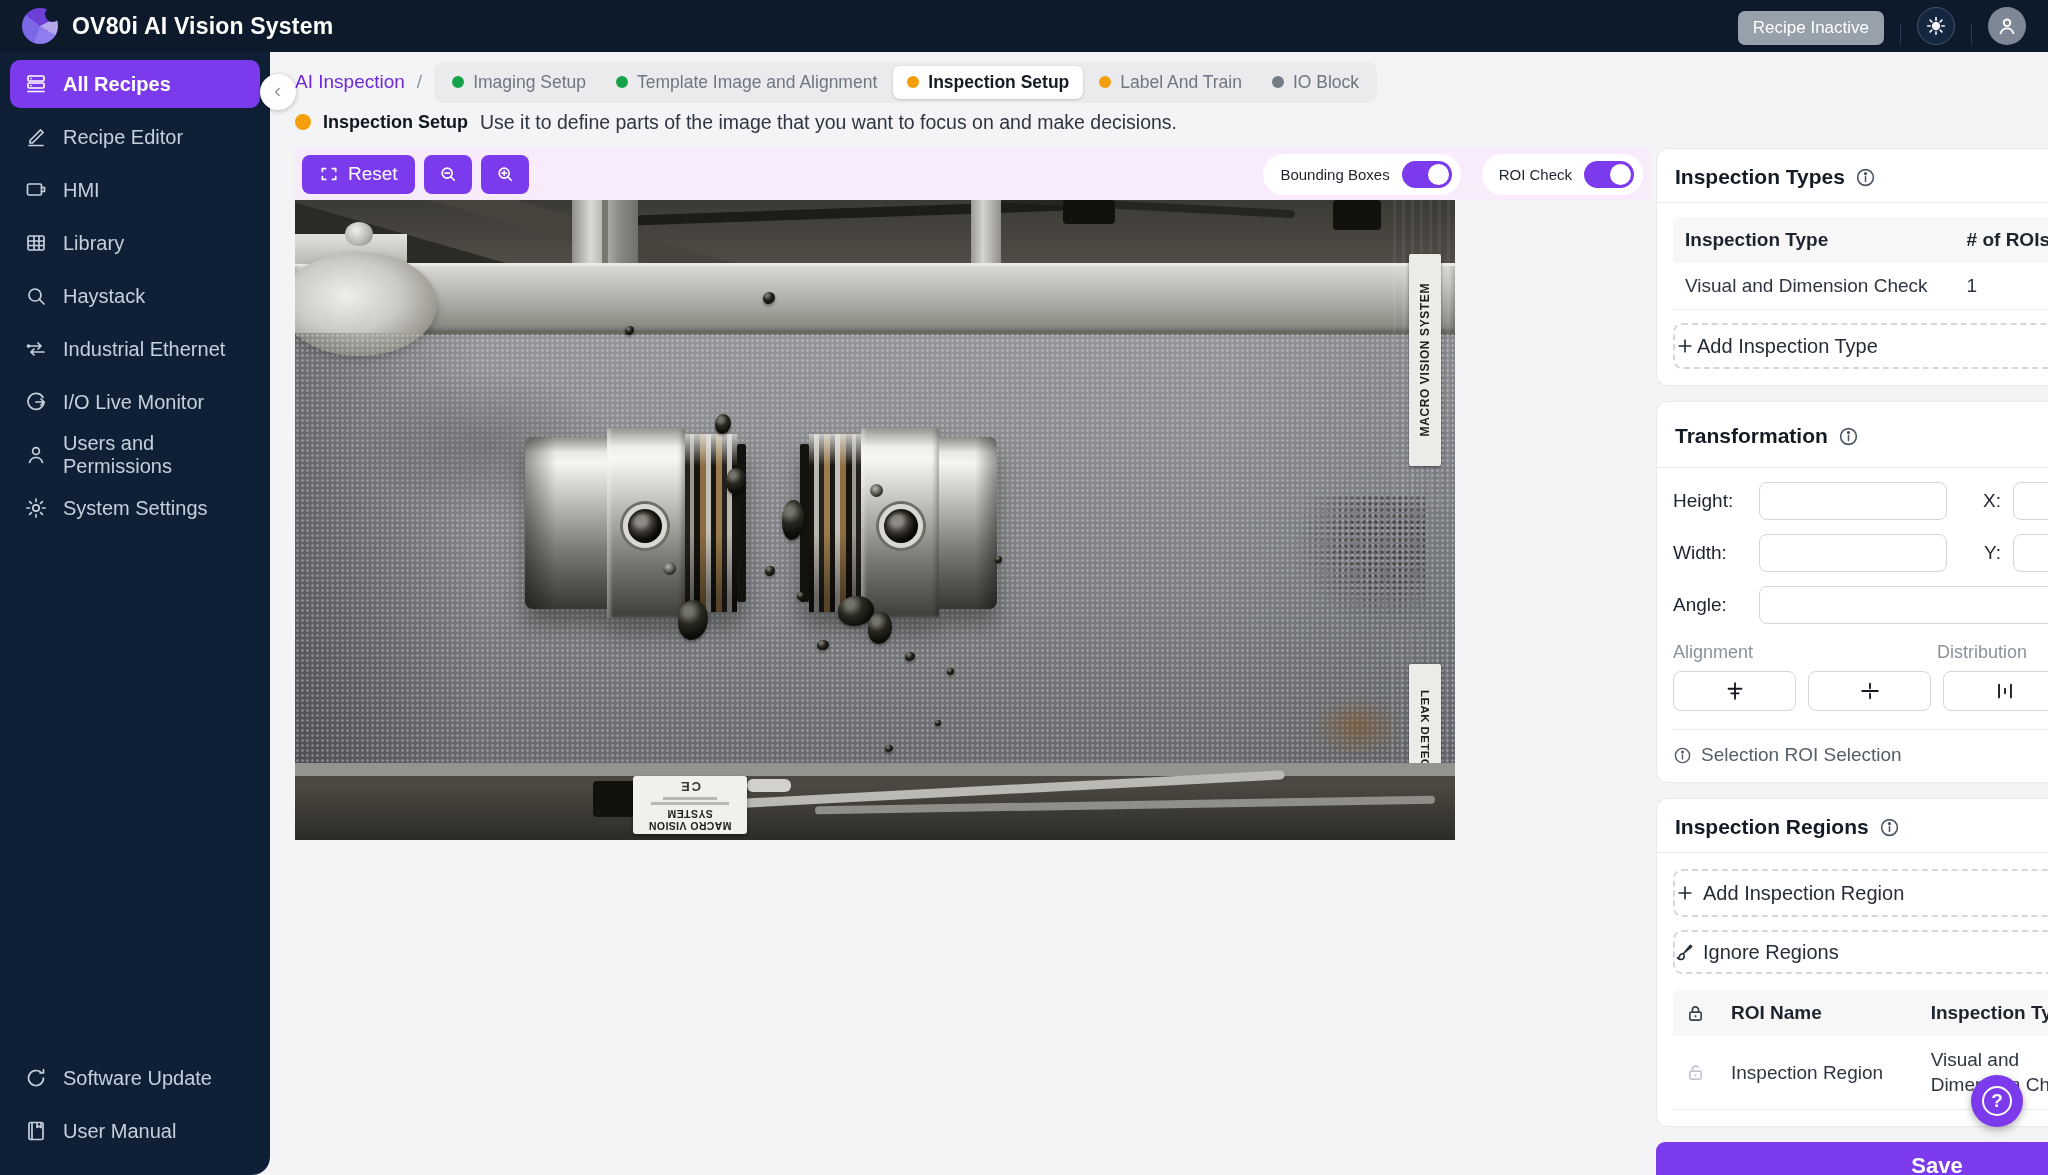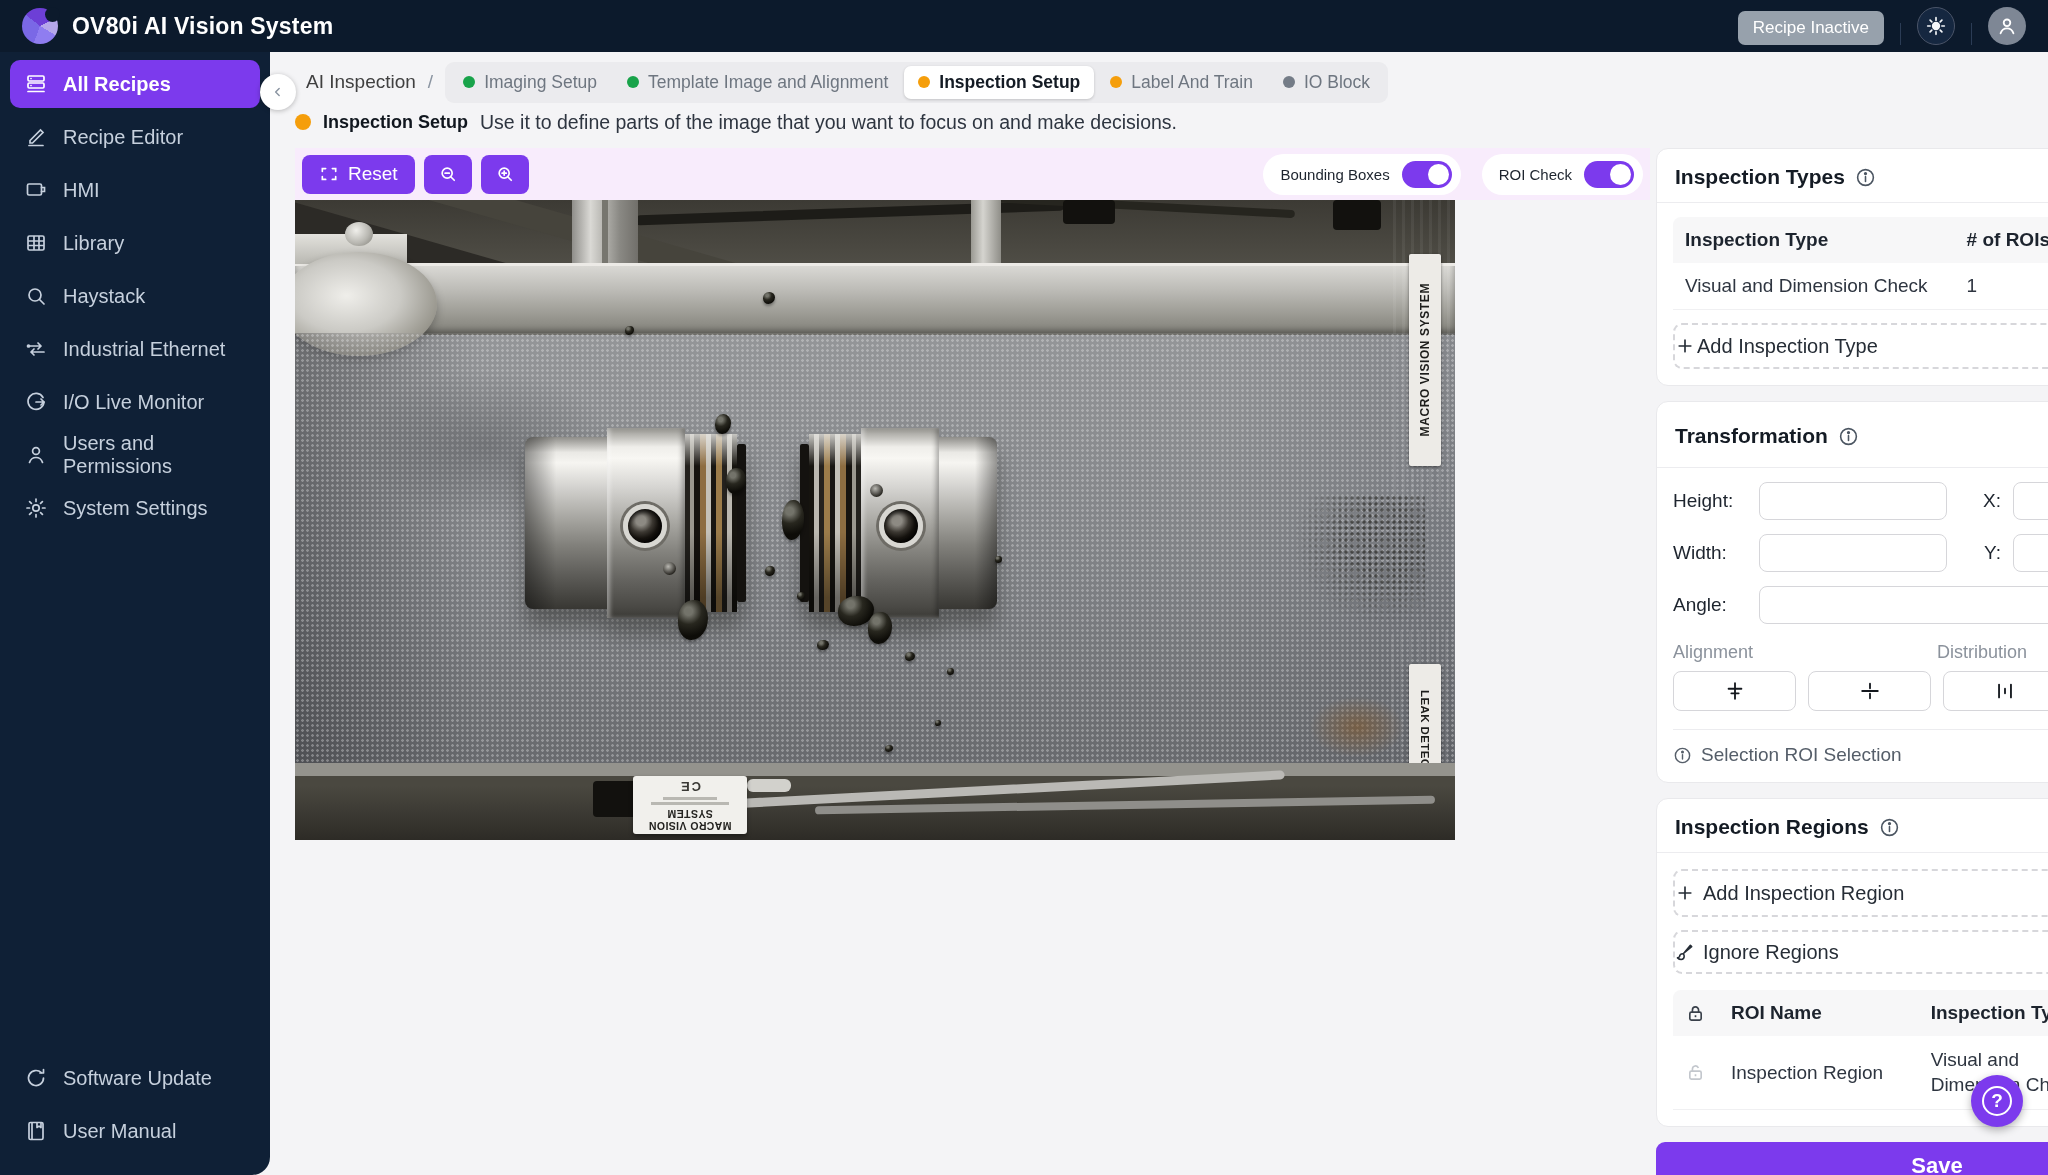--- a/index.html
+++ b/index.html
@@ -25,21 +25,21 @@
   .side-item { display:flex; align-items:center; gap:15px; height:48px; padding:0 14px; margin-bottom:5px; border-radius:10px; color:#c6d0dd; font-size:20px; cursor:pointer; }
   .side-item svg { width:24px; height:24px; flex-shrink:0; }
   .side-item.active { background:#7c3aed; color:#fff; font-weight:600; }
   .side-spacer { margin-top:auto; }
 
   .content { flex:1; position:relative; padding:0 25px; }
   .collapse-btn { position:absolute; left:-10px; top:22px; width:36px; height:36px; border-radius:50%; background:#fff; box-shadow:0 1px 5px rgba(0,0,0,.25); display:flex; align-items:center; justify-content:center; color:#8a94a1; font-size:20px; z-index:5; cursor:pointer; }
 
   
   .crumb-row { display:flex; align-items:center; gap:12px; padding-top:10px; height:50px; }
-  .crumb-root { font-size:19px; color:#404040; cursor:pointer;margin-left:11px; }
+  .crumb-root { font-size:19px; color:#6d28d9; cursor:pointer; }
   .crumb-sep { font-size:19px; color:#8a94a1; }
   .stepper { display:flex; align-items:center; background:#ebebee; border-radius:9px; padding:4px; gap:2px; }
   .step { display:flex; align-items:center; gap:9px; padding:6px 14px; border-radius:7px; font-size:17.5px; color:#6e7680; cursor:pointer; white-space:nowrap; }
   .step .dot { width:12px; height:12px; border-radius:50%; flex-shrink:0; }
   .step.active { background:#fff; box-shadow:0 1px 3px rgba(0,0,0,.18); color:#141b24; font-weight:700; }
 
   .stepinfo-row { display:flex; align-items:center; gap:12px; height:36px; margin-top:2px; }
   .stepinfo-row .dot { width:16px; height:16px; border-radius:50%; }
   .stepinfo-title { font-size:18px; font-weight:700; color:#10161e; }
   .stepinfo-desc { font-size:19.5px; color:#2e3540; }

